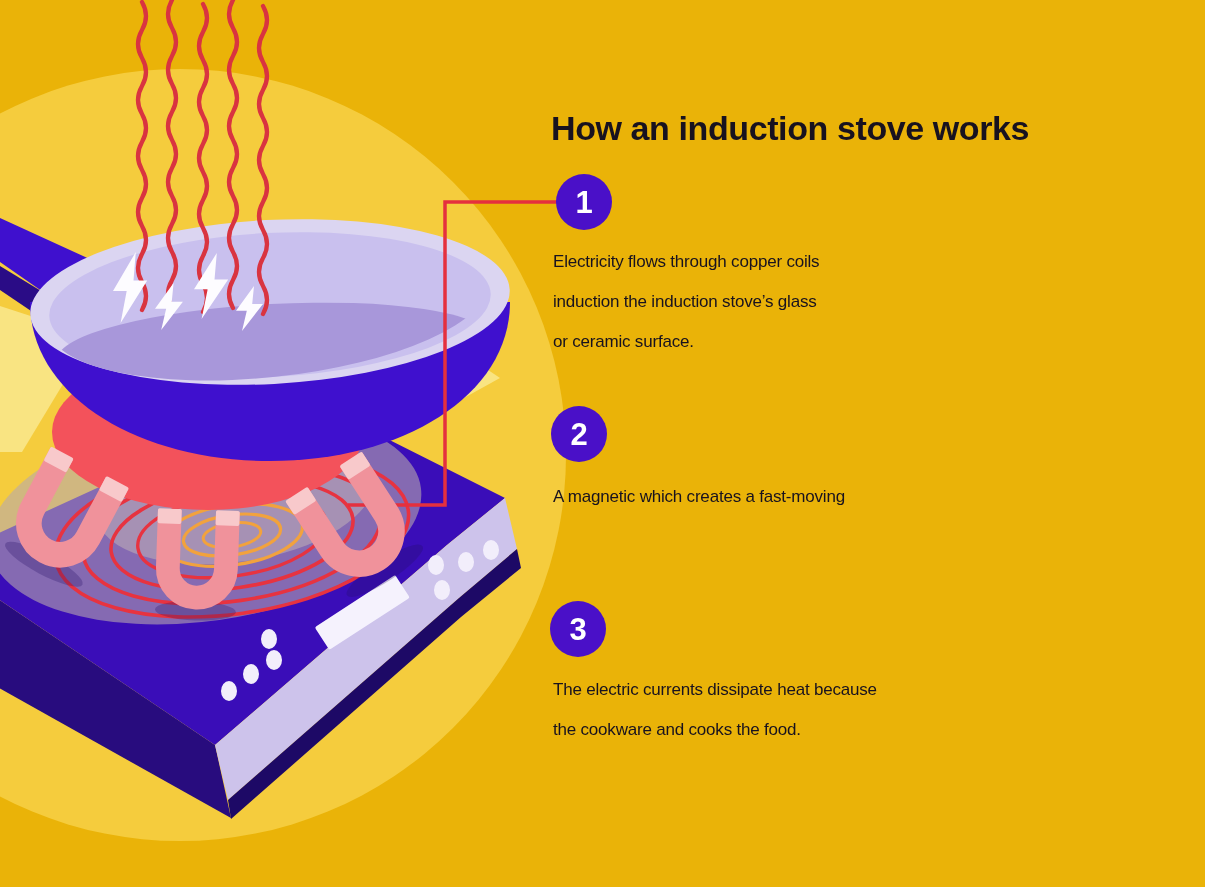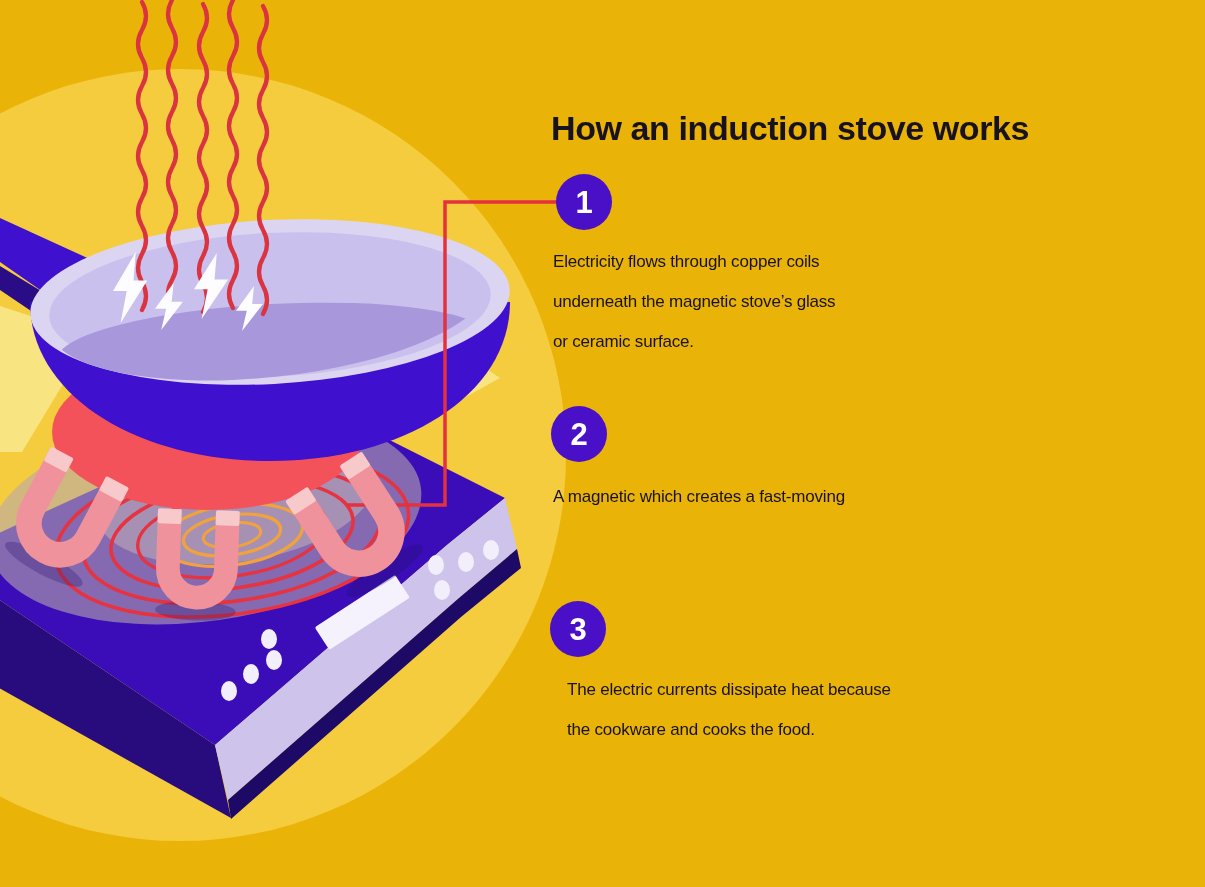--- a/index.html
+++ b/index.html
@@ -148,32 +148,32 @@
     </g>
   </svg>
 
   <h1 class="page-title">How an induction stove works</h1>
 
   <div class="step-circle" style="left:556px; top:174px;">
     <span>1</span>
   </div>
   <div class="step-text" style="top:242px;">
     <div>Electricity flows through copper coils</div>
-    <div>underneath the magnetic stove’s glass</div>
+    <div>induction the induction stove’s glass</div>
     <div>or ceramic surface.</div>
   </div>
 
   <div class="step-circle" style="left:551px; top:406px;">
     <span>2</span>
   </div>
   <div class="step-text" style="top:477px;">
     <div>A magnetic which creates a fast-moving</div>
   </div>
 
   <div class="step-circle" style="left:550px; top:601px;">
     <span>3</span>
   </div>
-  <div class="step-text" style="top:670px;margin-left:14px;">
+  <div class="step-text" style="top:670px;">
     <div>The electric currents dissipate heat because</div>
     <div>the cookware and cooks the food.</div>
   </div>
 
 </div>
 
 </body></html>

